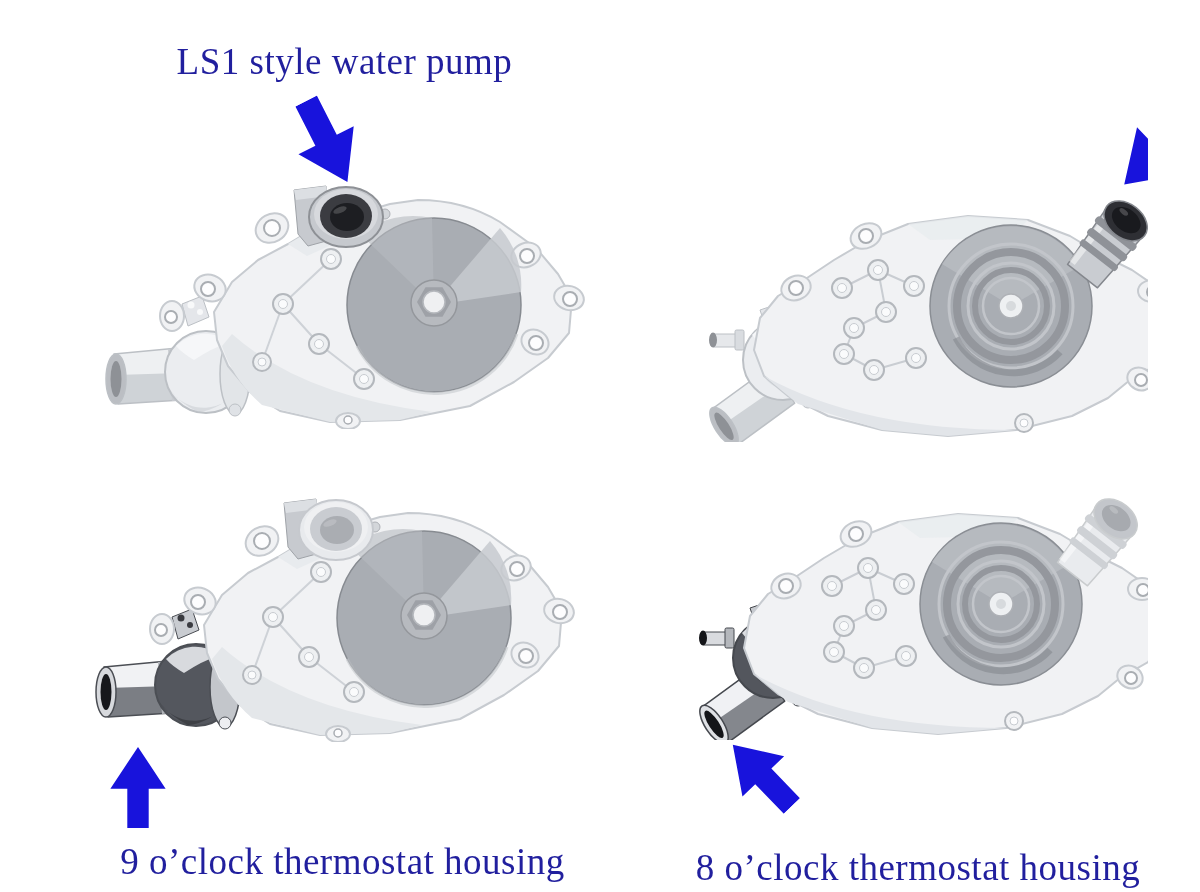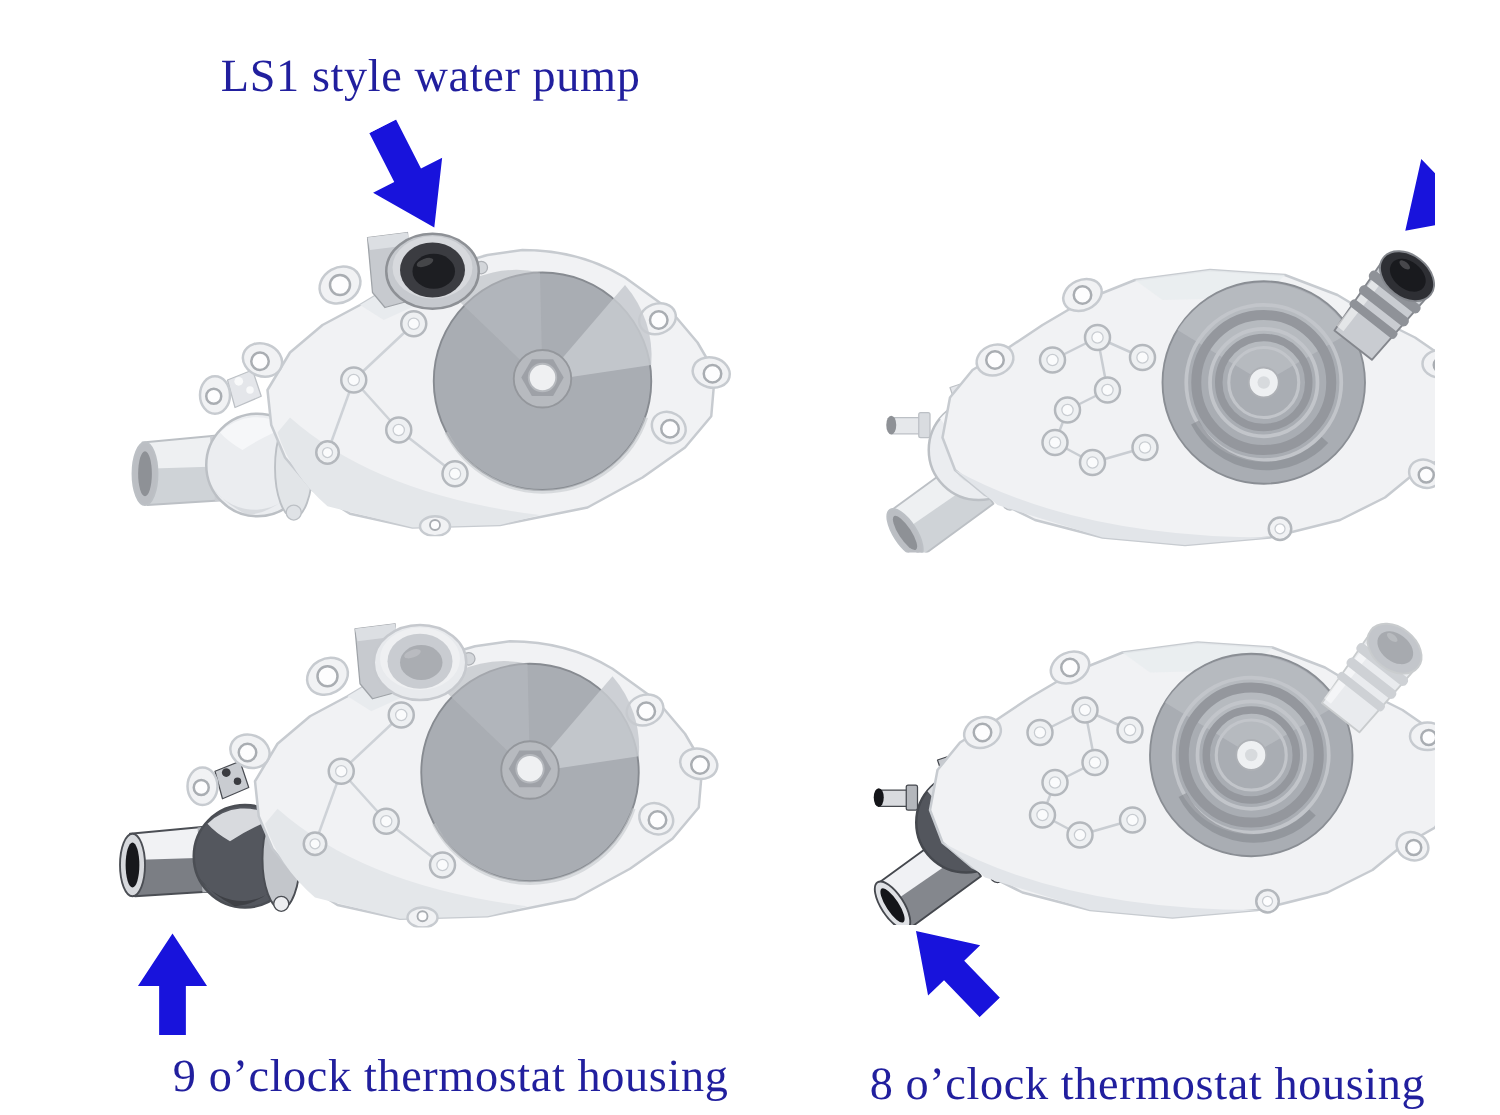--- a/index.html
+++ b/index.html
@@ -8,21 +8,21 @@
     position:relative;width:1096px;height:892px;margin:12px auto;
     background:var(--background,#ffffff);overflow:hidden;
     font-family:"Liberation Serif","DejaVu Serif",serif;
   }
   .label{
     position:absolute;font-size:37px;line-height:44px;text-align:center;
     color:var(--label-blue,#211f9e);white-space:nowrap;letter-spacing:0.5px;
   }
   #label-tl{left:70px;top:28px;width:445px;}
   #label-tr{left:662px;top:28px;width:448px;}
-  #label-bl{left:56px;top:828px;width:505px;}
+  #label-bl{left:38px;top:828px;width:505px;}
   #label-br{left:640px;top:834px;width:452px;}
   .arrow{position:absolute;}
   .arrow polygon{fill:var(--arrow-blue,#1813dc);}
   #arrow-tl{left:243px;top:84px;width:64px;height:92px;transform:rotate(-27deg);}
   #arrow-tr{left:1072px;top:92px;width:68px;height:96px;transform:rotate(46deg);}
   #arrow-bl{left:52px;top:734px;width:68px;height:82px;transform:rotate(180deg);}
   #arrow-br{left:678px;top:720px;width:64px;height:86px;transform:rotate(136deg);}
   .pump{position:absolute;}
   #pump-a{left:50px;top:172px;width:500px;height:245px;}
   #pump-b{left:628px;top:180px;width:530px;height:250px;}

